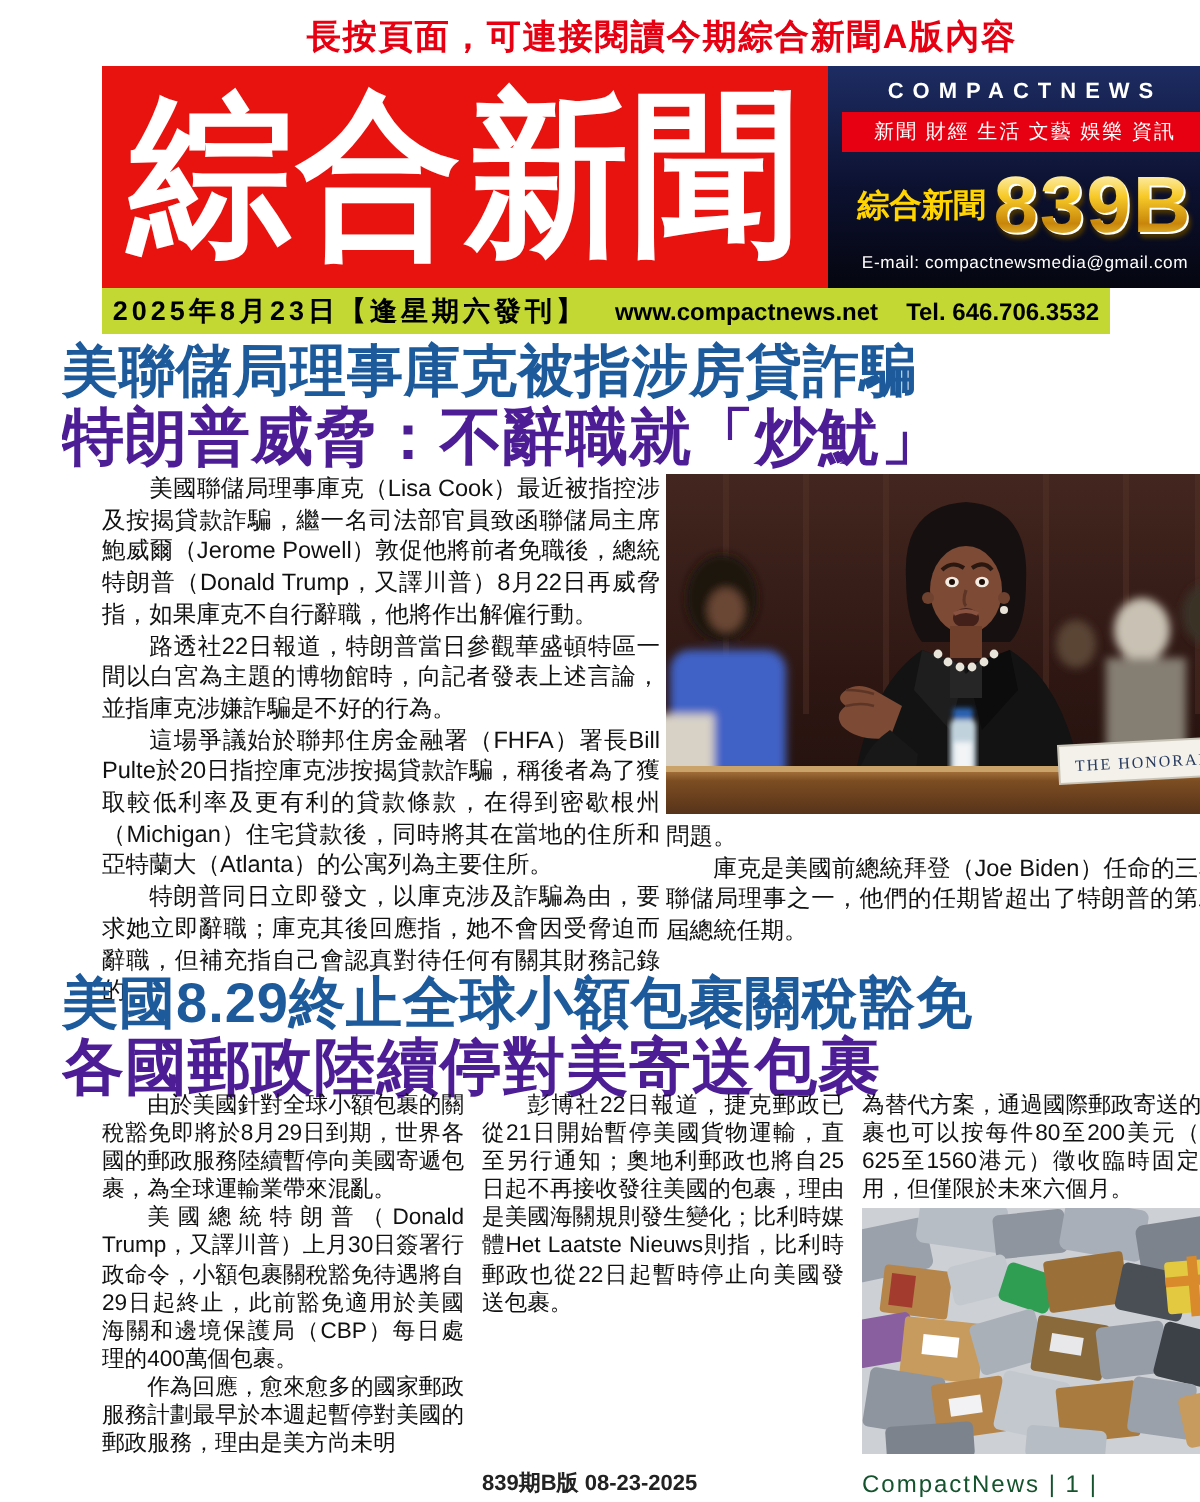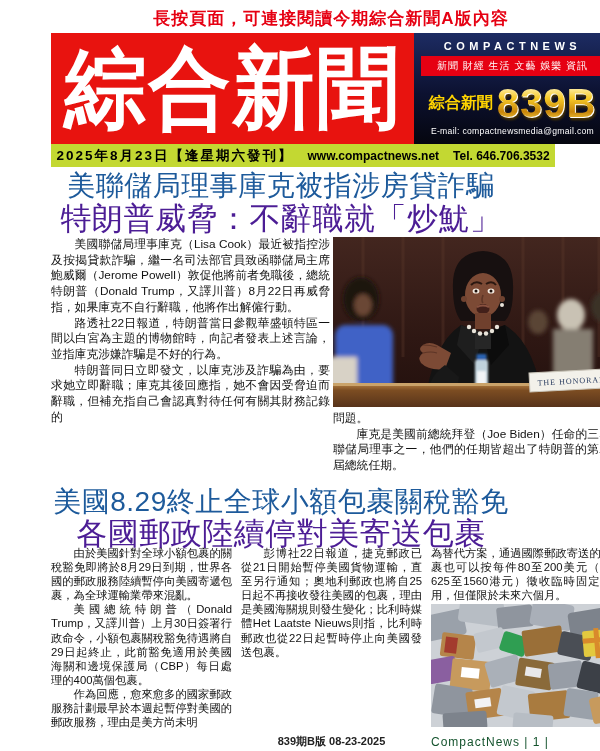--- a/index.html
+++ b/index.html
@@ -34,21 +34,21 @@
   .email-line{position:absolute;bottom:8px;left:0;width:100%;text-align:center;
     font-size:8.6px;color:#ffffff;letter-spacing:.3px;}
 
   
   .date-bar{top:144px;left:20px;width:504px;height:23px;background:#c3d832;
     display:flex;align-items:center;justify-content:center;gap:14px;color:#000;}
   .date-main{font-size:13.5px;font-weight:bold;letter-spacing:2px;white-space:nowrap;}
   .date-web{font-size:12px;font-weight:bold;white-space:nowrap;}
 
   
-  .hl{left:0;width:500px;text-align:center;font-weight:400;line-height:1.1;white-space:nowrap;}
+  .hl{left:0;width:500px;text-align:left;font-weight:700;line-height:1.1;white-space:nowrap;}
   .hl-blue{color:#1d5a9b;font-size:28px;letter-spacing:0.5px;}
   .hl-red{color:#4c1d95;font-size:31px;letter-spacing:0.5px;}
   .hl1{top:171px;}
   .hl2{top:202px;}
   .hl3{top:487px;}
   .hl4{top:517px;}
 
   
   .a1-colL{top:237px;left:20px;width:279px;}
   .a1-colR-text{top:411px;left:302px;width:278px;}
@@ -60,21 +60,21 @@
   
   .a2 p{margin:0;font-size:11.3px;line-height:14.1px;text-align:justify;
     text-indent:2em;color:#111;}
   .a2 p.cont{text-indent:0;}
   .a2-c1{top:546px;left:20px;width:181px;}
   .a2-c2{top:546px;left:210px;width:181px;}
   .a2-c3{top:546px;left:400px;width:181px;}
   .photo2{top:604px;left:400px;width:181px;height:123px;}
 
   
-  .footer-issue{top:734px;left:210px;width:181px;text-align:center;
+  .footer-issue{top:734px;left:210px;width:181px;
     font-size:11px;font-weight:bold;color:#222;white-space:nowrap;}
   .footer-brand{top:735px;left:400px;width:181px;text-align:left;
     font-size:12px;color:#14532d;letter-spacing:1px;white-space:nowrap;}
 </style>
 </head>
 <body>
 
 <div class="page">
 
   <div class="abs top-notice">長按頁面，可連接閱讀今期綜合新聞A版內容</div>
@@ -98,20 +98,21 @@
     <span class="date-web">www.compactnews.net</span>
     <span class="date-web">Tel. 646.706.3532</span>
   </div>
 
   <div class="abs hl hl-blue hl1">美聯儲局理事庫克被指涉房貸詐騙</div>
   <div class="abs hl hl-red hl2">特朗普威脅：不辭職就「炒魷」</div>
 
   <div class="abs a1 a1-colL">
     <p>美國聯儲局理事庫克（Lisa Cook）最近被指控涉及按揭貸款詐騙，繼一名司法部官員致函聯儲局主席鮑威爾（Jerome Powell）敦促他將前者免職後，總統特朗普（Donald Trump，又譯川普）8月22日再威脅指，如果庫克不自行辭職，他將作出解僱行動。</p>
     <p>路透社22日報道，特朗普當日參觀華盛頓特區一間以白宮為主題的博物館時，向記者發表上述言論，並指庫克涉嫌詐騙是不好的行為。</p>
+    <p>這場爭議始於聯邦住房金融署（FHFA）署長Bill Pulte於20日指控庫克涉按揭貸款詐騙，稱後者為了獲取較低利率及更有利的貸款條款，在得到密歇根州（Michigan）住宅貸款後，同時將其在當地的住所和亞特蘭大（Atlanta）的公寓列為主要住所。</p>
     <p>特朗普同日立即發文，以庫克涉及詐騙為由，要求她立即辭職；庫克其後回應指，她不會因受脅迫而辭職，但補充指自己會認真對待任何有關其財務記錄的</p>
   </div>
 
   <div class="abs photo1">
     <svg width="278" height="170" viewBox="0 0 278 170" xmlns="http://www.w3.org/2000/svg">
       <defs>
         <linearGradient id="bg1" x1="0" y1="0" x2="0" y2="1">
           <stop offset="0" stop-color="#43261f"></stop>
           <stop offset="0.6" stop-color="#2e1713"></stop>
           <stop offset="1" stop-color="#22100d"></stop>

